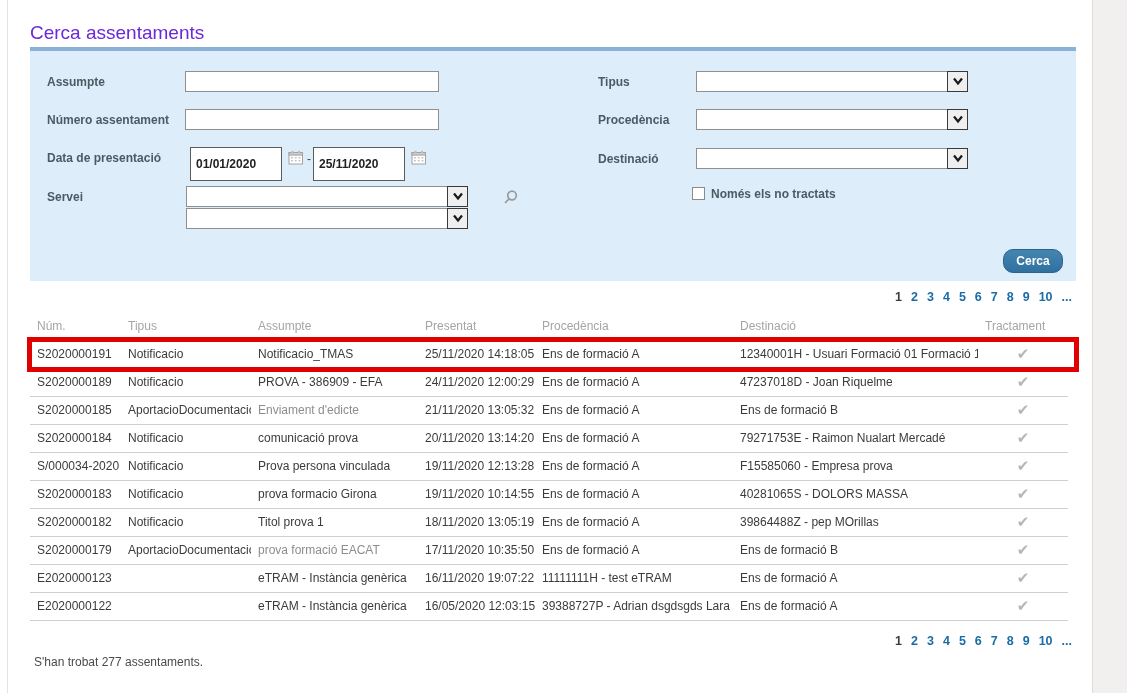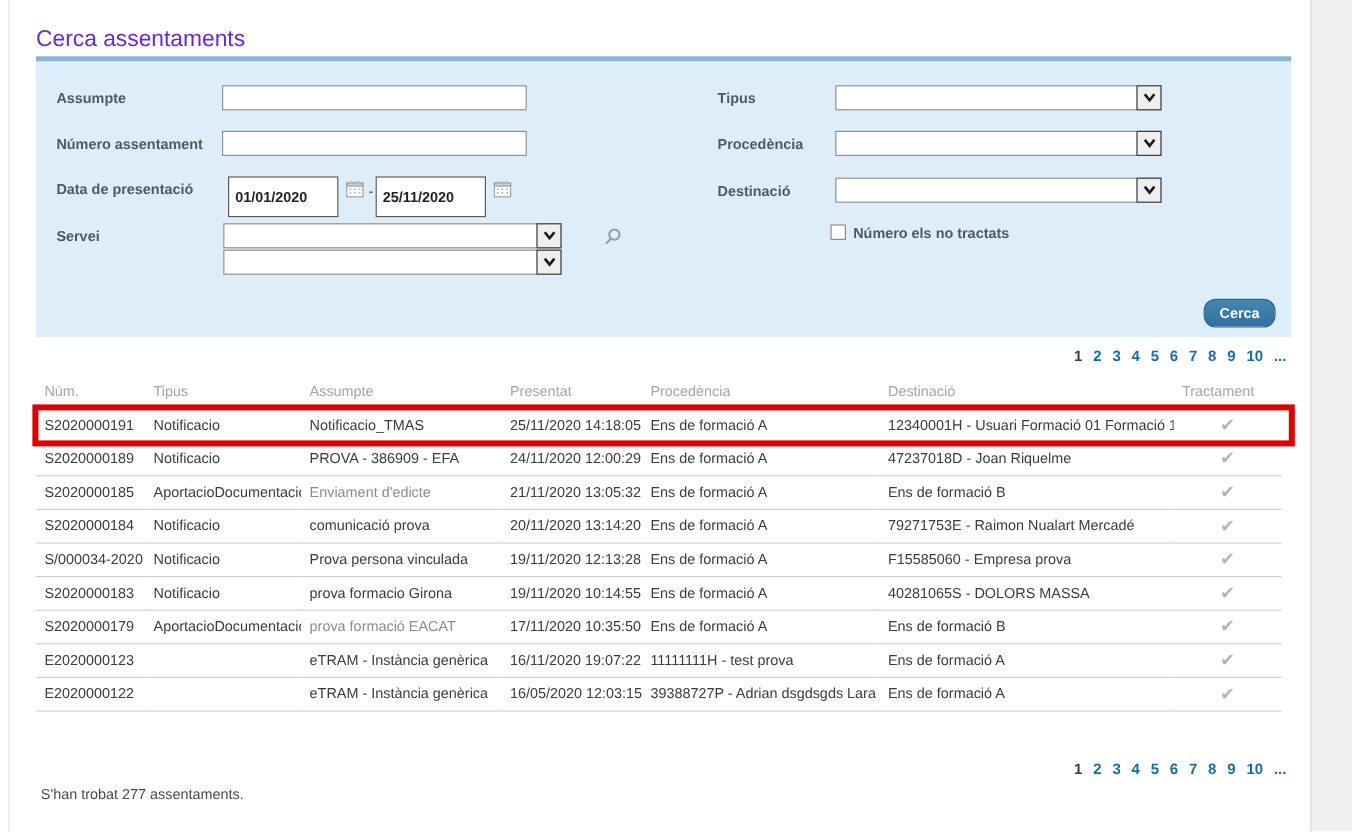--- a/index.html
+++ b/index.html
@@ -186,21 +186,21 @@
     <div class="select" style="left:666px; top:97px; width:272px;">
       <span class="val"></span>
       <span class="arrow">
         <svg width="12" height="9" viewBox="0 0 12 9">
             <path d="M2 1.5 L6 6.5 L10 1.5" stroke="#1a1a1a" stroke-width="2.2" fill="none"></path>
           </svg>
       </span>
     </div>
 
     <span class="chk" style="left:662px; top:136px;"></span>
-    <span class="chk-lbl" style="left:681px; top:136px;">Número els no tractats</span>
+    <span class="chk-lbl" style="left:681px; top:136px;">Només els no tractats</span>
 
     <button class="cerca-btn">Cerca</button>
   </div>
 
   <div class="pagination top"><span class="pg-cur">1</span><a class="pg-link">2</a><a class="pg-link">3</a><a class="pg-link">4</a><a class="pg-link">5</a><a class="pg-link">6</a><a class="pg-link">7</a><a class="pg-link">8</a><a class="pg-link">9</a><a class="pg-link">10</a><a class="pg-link">...</a></div>
 
   <table class="results">
     <colgroup>
       <col style="width:91px">
         <col style="width:130px">
@@ -270,34 +270,43 @@
         <tr>
           <td>S2020000183</td>
           <td>Notificacio</td>
           <td>prova formacio Girona</td>
           <td>19/11/2020 10:14:55</td>
           <td>Ens de formació A</td>
           <td>40281065S - DOLORS MASSA</td>
           <td class="center"><span class="check">✔</span></td>
         </tr>
         <tr>
+          <td>S2020000182</td>
+          <td>Notificacio</td>
+          <td>Titol prova 1</td>
+          <td>18/11/2020 13:05:19</td>
+          <td>Ens de formació A</td>
+          <td>39864488Z - pep MOrillas</td>
+          <td class="center"><span class="check">✔</span></td>
+        </tr>
+        <tr>
           <td>S2020000179</td>
           <td>AportacioDocumentacio</td>
           <td class="muted">prova formació EACAT</td>
           <td>17/11/2020 10:35:50</td>
           <td>Ens de formació A</td>
           <td>Ens de formació B</td>
           <td class="center"><span class="check">✔</span></td>
         </tr>
         <tr>
           <td>E2020000123</td>
           <td></td>
           <td>eTRAM - Instància genèrica</td>
           <td>16/11/2020 19:07:22</td>
-          <td>11111111H - test prova</td>
+          <td>11111111H - test eTRAM</td>
           <td>Ens de formació A</td>
           <td class="center"><span class="check">✔</span></td>
         </tr>
         <tr>
           <td>E2020000122</td>
           <td></td>
           <td>eTRAM - Instància genèrica</td>
           <td>16/05/2020 12:03:15</td>
           <td>39388727P - Adrian dsgdsgds Lara</td>
           <td>Ens de formació A</td>

